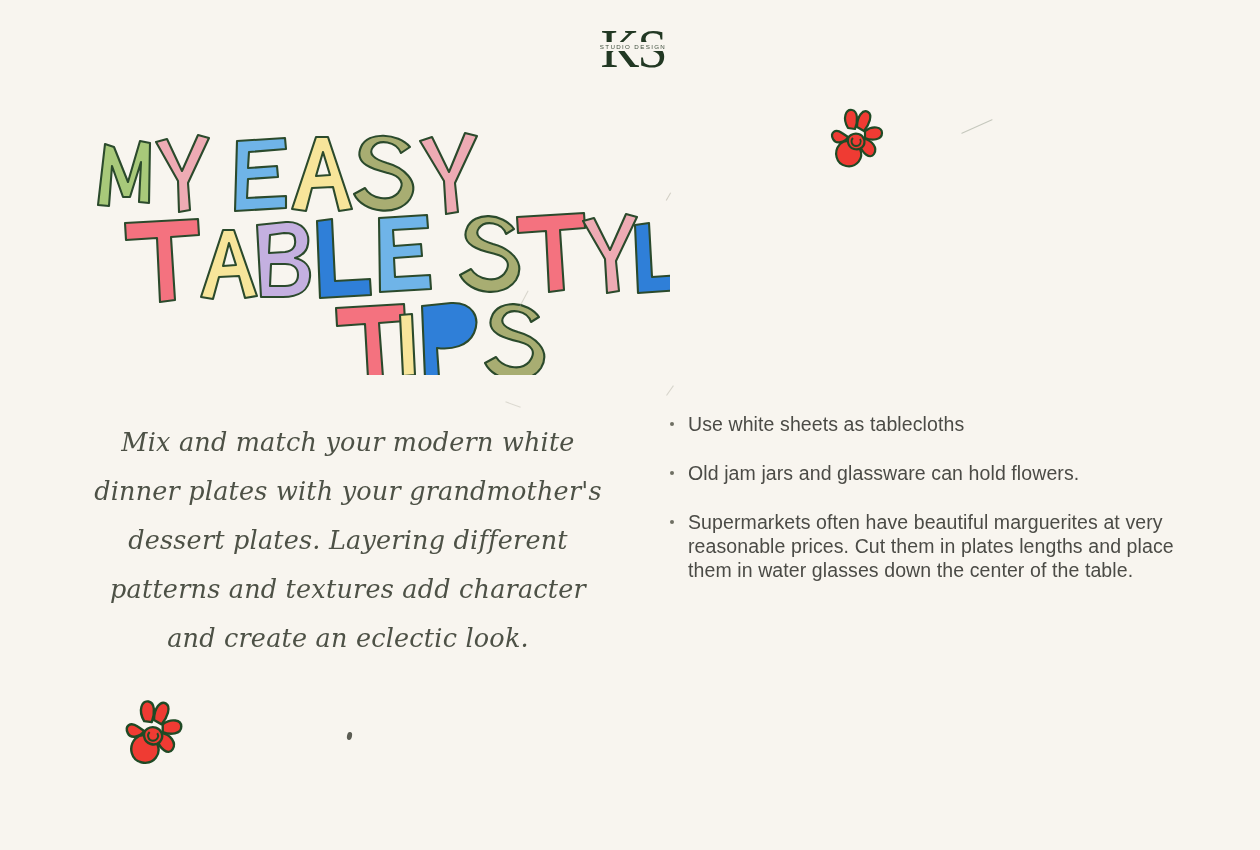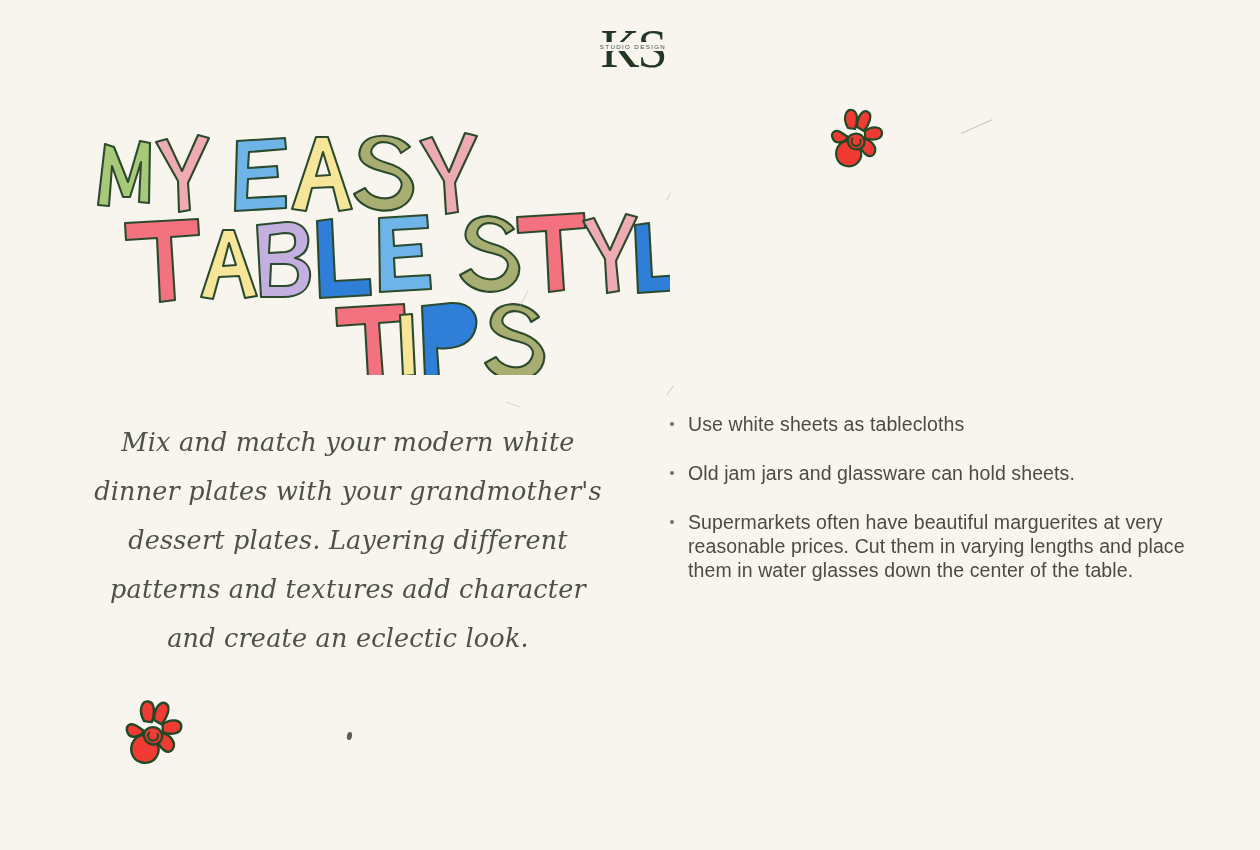--- a/index.html
+++ b/index.html
@@ -291,27 +291,27 @@
     <div class="tip-item">
       <div class="tip-bullet">
           <span></span>
         </div>
       <div class="tip-text">Use white sheets as tablecloths</div>
     </div>
     <div class="tip-item">
       <div class="tip-bullet">
           <span></span>
         </div>
-      <div class="tip-text">Old jam jars and glassware can hold sheets.</div>
+      <div class="tip-text">Old jam jars and glassware can hold flowers.</div>
     </div>
     <div class="tip-item">
       <div class="tip-bullet">
           <span></span>
         </div>
-      <div class="tip-text">Supermarkets often have beautiful marguerites at very reasonable prices. Cut them in varying lengths and place them in water glasses down the center of the table.</div>
+      <div class="tip-text">Supermarkets often have beautiful marguerites at very reasonable prices. Cut them in plates lengths and place them in water glasses down the center of the table.</div>
     </div>
   </div>
 
   <div class="flower flower-top">
     <svg width="66" height="68" viewBox="0 0 66 68" xmlns="http://www.w3.org/2000/svg">
       <g stroke="#1f4a25" stroke-width="2.2" stroke-linejoin="round" fill="#ef3b33">
         <path d="M24 24 C18 14 22 5 28 6 C34 7 34 17 31 25 Z"></path>
         <path d="M33 23 C33 12 39 5 44 8 C49 11 45 21 40 27 Z"></path>
         <path d="M41 27 C49 21 58 23 58 29 C58 36 48 37 41 34 Z"></path>
         <path d="M40 35 C48 36 54 44 50 50 C46 56 38 49 36 41 Z"></path>

